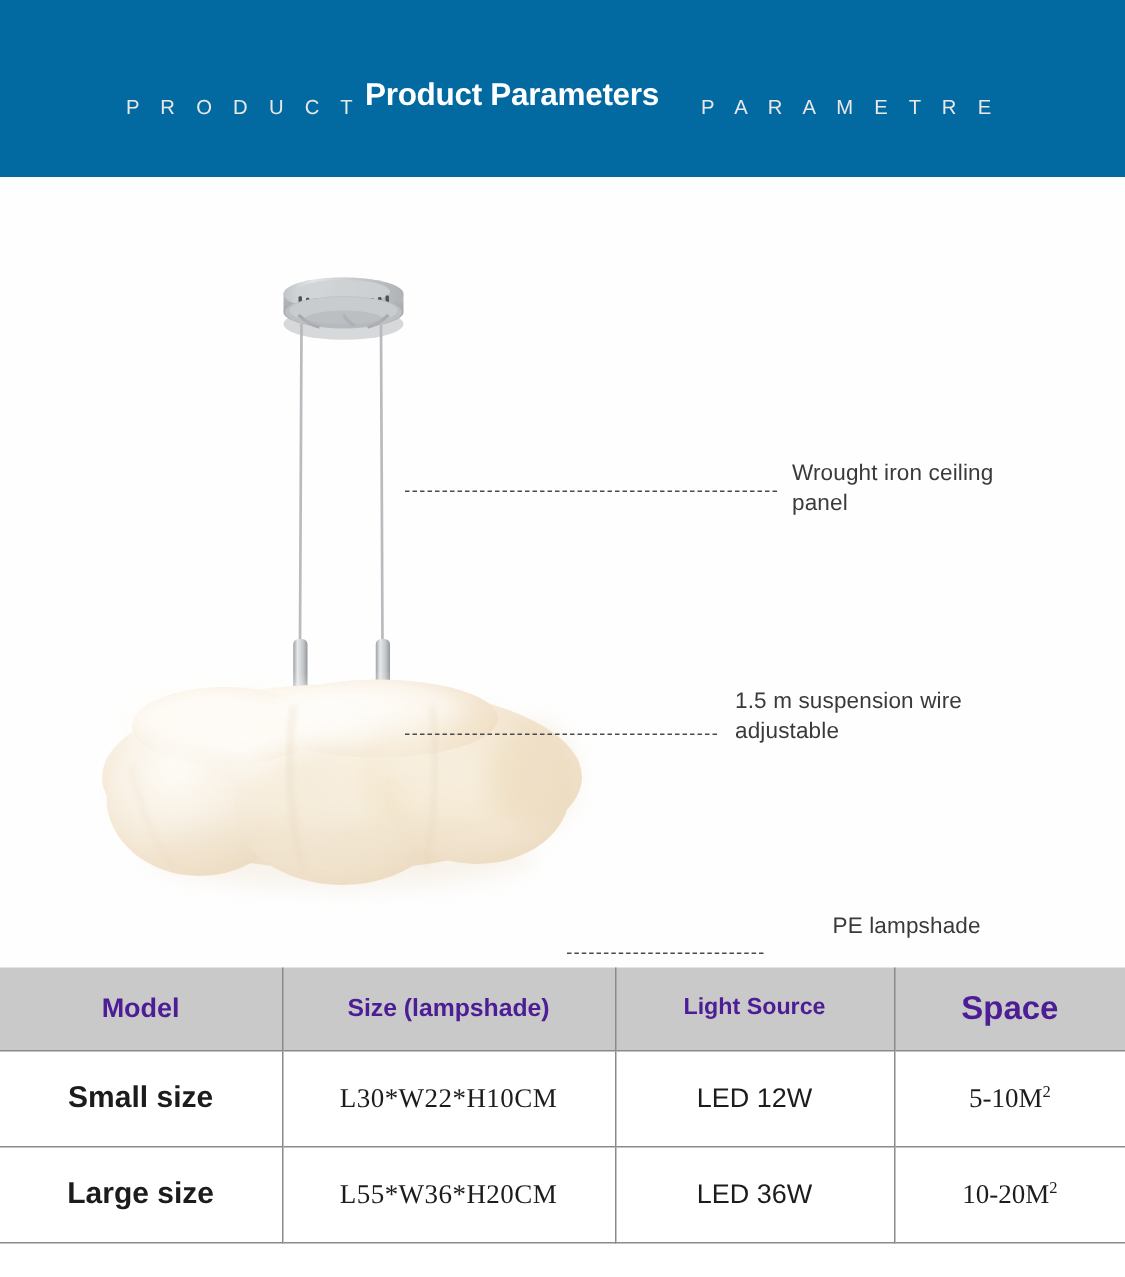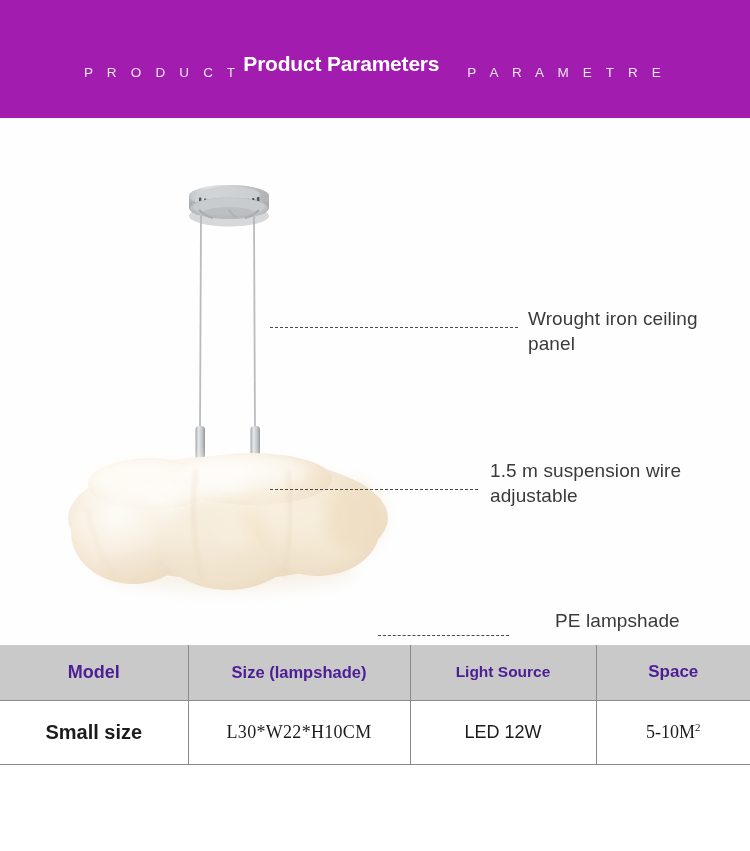--- a/index.html
+++ b/index.html
@@ -9,21 +9,21 @@
     background:#ffffff;
     position:relative;
     overflow:hidden;
   }
 
   
   .banner {
     position:absolute;
     left:0; top:0;
     width:750px; height:118px;
-    background:#a21caf;
+    background:#0369a1;
   }
   .banner-inner {
     position:absolute;
     left:0; top:52px;
     width:750px;
     display:flex;
     align-items:baseline;
     justify-content:center;
     white-space:nowrap;
   }
@@ -59,21 +59,21 @@
     width:750px; height:527px;
     background:#fefefe;
     overflow:hidden;
   }
   .lamp-svg { position:absolute; left:0; top:0; }
 
   
   .anno {
     position:absolute;
     color:#3a3a3a;
-    font-size:19px;
+    font-size:15px;
     line-height:1.32;
     font-weight:400;
     letter-spacing:0.1px;
   }
   .anno-1 { left:528px; top:188px; width:210px; }
   .anno-2 { left:490px; top:340px; width:250px; }
   .anno-3 { left:519px; top:490px; width:200px;margin-left:36px; }
 
   .dash {
     position:absolute;
@@ -116,21 +116,21 @@
   .spec-table thead th { border-top:none; }
 
   .col-model   { width:188px; }
   .col-size    { width:222px; }
   .col-source  { width:186px; }
   .col-space   { width:154px; }
 
   .h-model  { font-size:18px; }
   .h-size   { font-size:16.5px; }
   .h-source { font-size:15.5px; }
-  .h-space  { font-size:17px; }
+  .h-space  { font-size:22px; }
 
   .c-model  { font-size:20px; font-weight:700; }
   .c-size   { font-family:"Liberation Serif", serif; font-size:18px; letter-spacing:0.3px;margin-top:32px; }
   .c-source { font-size:18px; }
   .c-space  { font-family:"Liberation Serif", serif; font-size:18px; }
   .c-space sup { font-size:11px; vertical-align:super; }
 </style>
 </head>
 <body>
 
@@ -282,14 +282,20 @@
       <th class="col-space h-space">Space</th>
     </tr>
   </thead>
   <tbody>
     <tr>
       <td class="c-model">Small size</td>
       <td class="c-size">L30*W22*H10CM</td>
       <td class="c-source">LED 12W</td>
       <td class="c-space"><span>5-10M</span><sup>2</sup></td>
     </tr>
+    <tr>
+      <td class="c-model">Large size</td>
+      <td class="c-size">L55*W36*H20CM</td>
+      <td class="c-source">LED 36W</td>
+      <td class="c-space"><span>10-20M</span><sup>2</sup></td>
+    </tr>
   </tbody>
 </table>
 
 </body></html>

